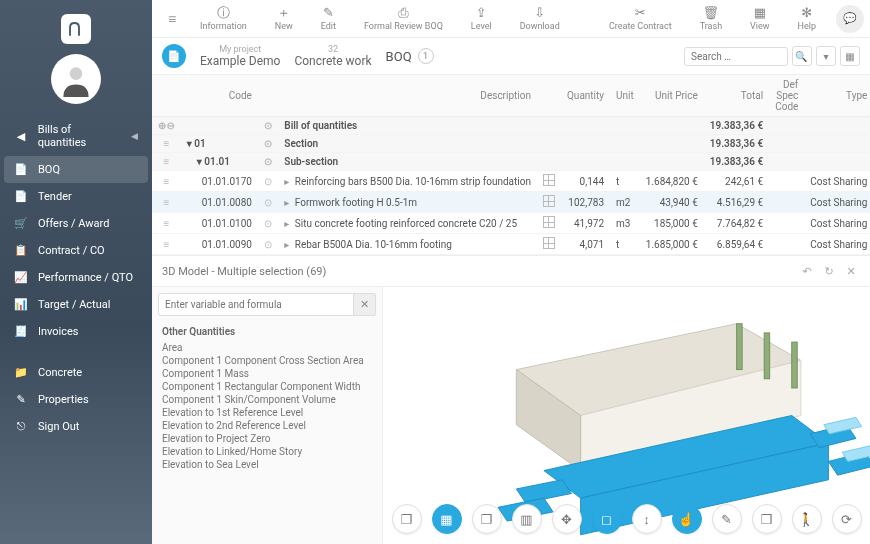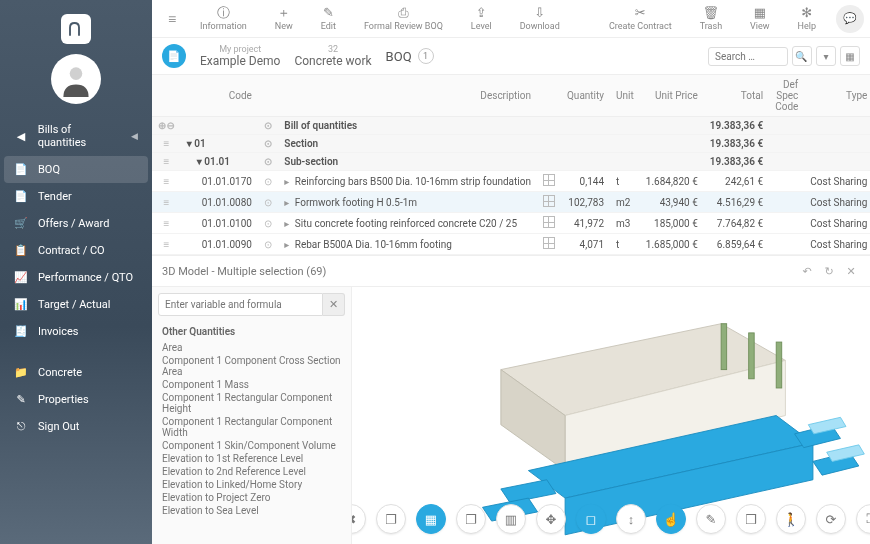--- a/index.html
+++ b/index.html
@@ -35,21 +35,21 @@
 
 .crumbs { display:flex; align-items:center; padding:6px 10px; gap:14px; border-bottom:1px solid #eee; }
 .crumbs .doc-ic { width:24px;height:24px;border-radius:50%;background:#2aa9e0;display:flex;align-items:center;justify-content:center;color:#fff;font-size:11px; }
 .crumbs .col { display:flex; flex-direction:column;align-items:center; }
 .crumbs .col .top { font-size:9px; color:#aaa; }
 .crumbs .col .bot { font-size:12px; color:#666; }
 .crumbs .pill { display:flex; align-items:center; gap:6px; }
 .crumbs .pill .name { font-size:13px; color:#555; }
 .crumbs .pill .badge { width:16px;height:16px;border-radius:50%;border:1px solid #ccc;display:flex;align-items:center;justify-content:center;font-size:9px;color:#888; }
 .crumbs .right { margin-left:auto; display:flex; gap:4px; align-items:center; }
-.crumbs input { border:1px solid #ddd; border-radius:3px; padding:3px 6px; font-size:10px; width:80px; }
+.crumbs input { border:1px solid #ddd; border-radius:3px; padding:3px 6px; font-size:10px; width:104px; }
 .crumbs .btn { width:20px;height:20px;border:1px solid #ddd;border-radius:3px;display:flex;align-items:center;justify-content:center;color:#888;font-size:10px;cursor:pointer; }
 
 
 .table { width:100%; border-collapse:collapse; font-size:10px; color:#555; }
 .table th { text-align:right; padding:4px 6px; border-bottom:1px solid #eee; font-weight:400; color:#888; background:#fafafa; }
 .table th.r, .table td.r { text-align:right; }
 .table td { padding:3px 6px; border-bottom:1px solid #f3f3f3; white-space:nowrap; }
 .table tr.section td { font-weight:600; background:#f7f7f7; }
 .table .hcell { width:24px; text-align:center; color:#bbb; }
 .table .code-cell { width:130px; }
@@ -57,21 +57,21 @@
 .table .arrow { display:inline-block; width:8px; color:#999; }
 .table .grid-ic { display:inline-block; width:12px;height:12px;border:1px solid #bbb; position:relative; }
 .table .grid-ic::before { content:""; position:absolute; inset:0; background:linear-gradient(#bbb,#bbb) center/1px 100% no-repeat, linear-gradient(#bbb,#bbb) center/100% 1px no-repeat; }
 
 
 .threed-bar { display:flex; align-items:center; padding:6px 10px; font-size:11px; color:#777; border-top:1px solid #eee; border-bottom:1px solid #eee; }
 .threed-bar .spacer { flex:1; }
 .threed-bar .ib { width:18px;height:18px;display:flex;align-items:center;justify-content:center;color:#aaa;cursor:pointer;margin-left:4px; }
 
 .viewer-area { flex:1; display:flex; min-height:0; position:relative; }
-.formula-panel { width:200px; background:#fafafa; border-right:1px solid #eee; display:flex; flex-direction:column; }
+.formula-panel { width:231px; background:#fafafa; border-right:1px solid #eee; display:flex; flex-direction:column; }
 .formula-input { display:flex; margin:6px; }
 .formula-input input { flex:1; border:1px solid #ddd; border-radius:3px 0 0 3px; padding:5px 6px; font-size:10px; }
 .formula-input .clear { width:22px; border:1px solid #ddd; border-left:none; border-radius:0 3px 3px 0; background:#eee; display:flex;align-items:center;justify-content:center;color:#888;cursor:pointer; }
 .var-list { padding:0 10px 10px; overflow:auto; font-size:10px; color:#777; }
 .var-list .hdr { font-weight:600; margin:4px 0; color:#666; }
 .var-list .item { padding:1px 0; cursor:pointer; }
 
 .viewer { flex:1; position:relative; background:#fff; overflow:hidden; }
 .viewer svg { width:100%; height:100%; }
 
@@ -349,27 +349,26 @@
       <div class="formula-panel">
         <div class="formula-input">
           <input placeholder="Enter variable and formula" style="">
           <div class="clear">✕</div>
         </div>
         <div class="var-list" id="varlist">
           <div class="hdr">Other Quantities</div>
         <div class="item">Area</div>
             <div class="item">Component 1 Component Cross Section Area</div>
             <div class="item">Component 1 Mass</div>
-            <div class="item">Component 1 Rectangular Component Height</div>
             <div class="item">Component 1 Rectangular Component Width</div>
             <div class="item">Component 1 Skin/Component Volume</div>
             <div class="item">Elevation to 1st Reference Level</div>
             <div class="item">Elevation to 2nd Reference Level</div>
+            <div class="item">Elevation to Project Zero</div>
             <div class="item">Elevation to Linked/Home Story</div>
-            <div class="item">Elevation to Project Zero</div>
             <div class="item">Elevation to Sea Level</div>
           </div>
       </div>
       <div class="viewer">
         <svg viewBox="0 0 520 280">
 
           <g transform="translate(80,20)">
 
             <polygon points="60,70 300,20 370,60 130,120" fill="#e6e2d8" stroke="#c8c4b8"></polygon>
             <polygon points="130,120 370,60 370,120 130,180" fill="#f3f1ea" stroke="#d8d4c8"></polygon>

